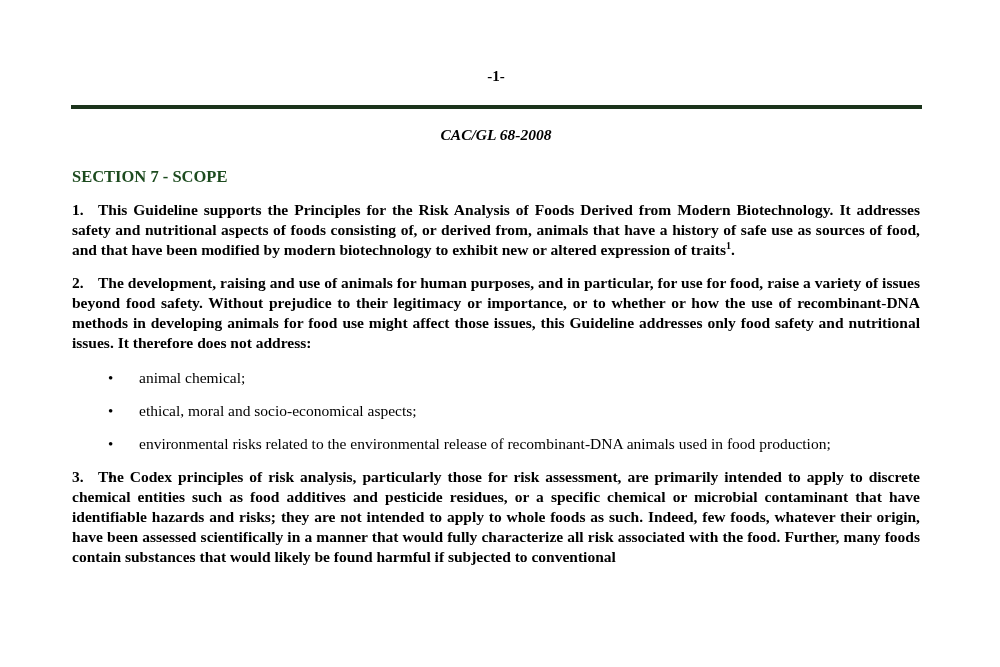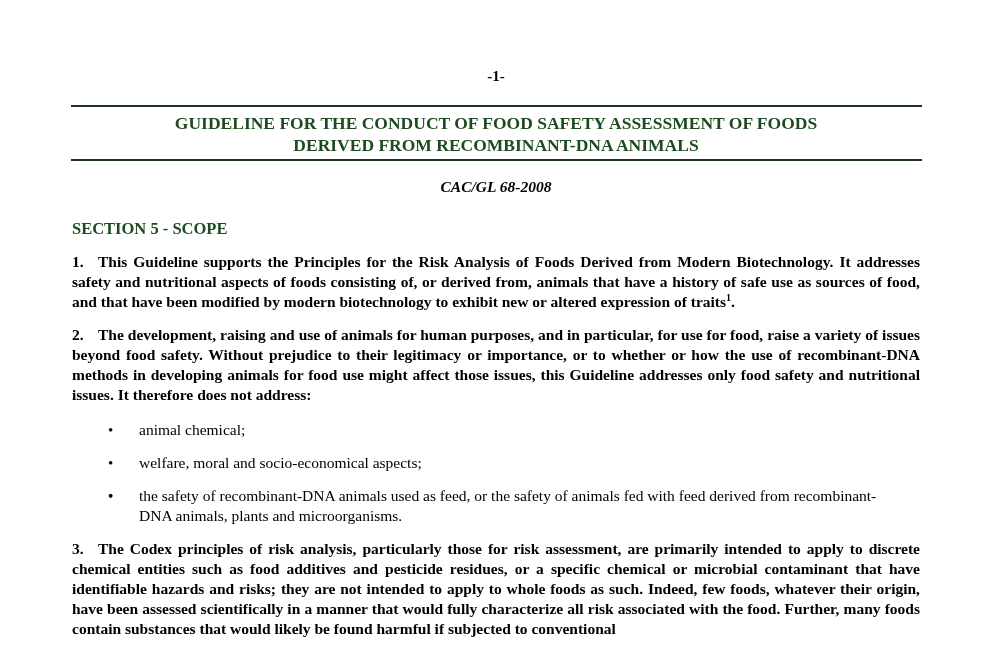--- a/index.html
+++ b/index.html
@@ -101,54 +101,50 @@
 </head>
 <body>
 
 <div class="page">
   <div class="content">
 
     <div class="page-number">-1-</div>
 
     <div class="rule"></div>
 
-    <h1 class="doc-title">
-      <span class="tline">GUIDELINE FOR THE CONDUCT OF FOOD SAFETY ASSESSMENT OF FOODS</span>
-      <span class="tline">DERIVED FROM RECOMBINANT-DNA ANIMALS</span>
-    </h1>
 
     <div class="rule"></div>
 
     <div class="doc-ref">CAC/GL 68-2008</div>
 
-    <h2 class="section-heading">SECTION 5 - SCOPE</h2>
+    <h2 class="section-heading">SECTION 7 - SCOPE</h2>
 
     <p class="para">
       <span class="pnum">1.</span><span>This Guideline supports the Principles for the Risk Analysis of Foods Derived from Modern Biotechnology. It addresses safety and nutritional aspects of foods consisting of, or derived from, animals that have a history of safe use as sources of food, and that have been modified by modern biotechnology to exhibit new or altered expression of traits</span><sup class="fnote">1</sup><span>.</span>
     </p>
 
     <p class="para">
       <span class="pnum">2.</span><span>The development, raising and use of animals for human purposes, and in particular, for use for food, raise a variety of issues beyond food safety. Without prejudice to their legitimacy or importance, or to whether or how the use of recombinant-DNA methods in developing animals for food use might affect those issues, this Guideline addresses only food safety and nutritional issues. It therefore does not address:</span>
     </p>
 
     <ul class="bullets">
       <li>
         <span class="bullet-glyph">•</span>
         <span>animal chemical;</span>
       </li>
       <li>
         <span class="bullet-glyph">•</span>
-        <span>welfare, moral and socio-economical aspects;</span>
+        <span>ethical, moral and socio-economical aspects;</span>
       </li>
       <li>
         <span class="bullet-glyph">•</span>
+        <span>environmental risks related to the environmental release of recombinant-DNA animals used in food production;</span>
       </li>
       <li>
         <span class="bullet-glyph">•</span>
-        <span>the safety of recombinant-DNA animals used as feed, or the safety of animals fed with feed derived from recombinant-DNA animals, plants and microorganisms.</span>
       </li>
     </ul>
 
     <p class="para">
       <span class="pnum">3.</span><span>The Codex principles of risk analysis, particularly those for risk assessment, are primarily intended to apply to discrete chemical entities such as food additives and pesticide residues, or a specific chemical or microbial contaminant that have identifiable hazards and risks; they are not intended to apply to whole foods as such. Indeed, few foods, whatever their origin, have been assessed scientifically in a manner that would fully characterize all risk associated with the food. Further, many foods contain substances that would likely be found harmful if subjected to conventional</span>
     </p>
 
   </div>
 </div>
 

